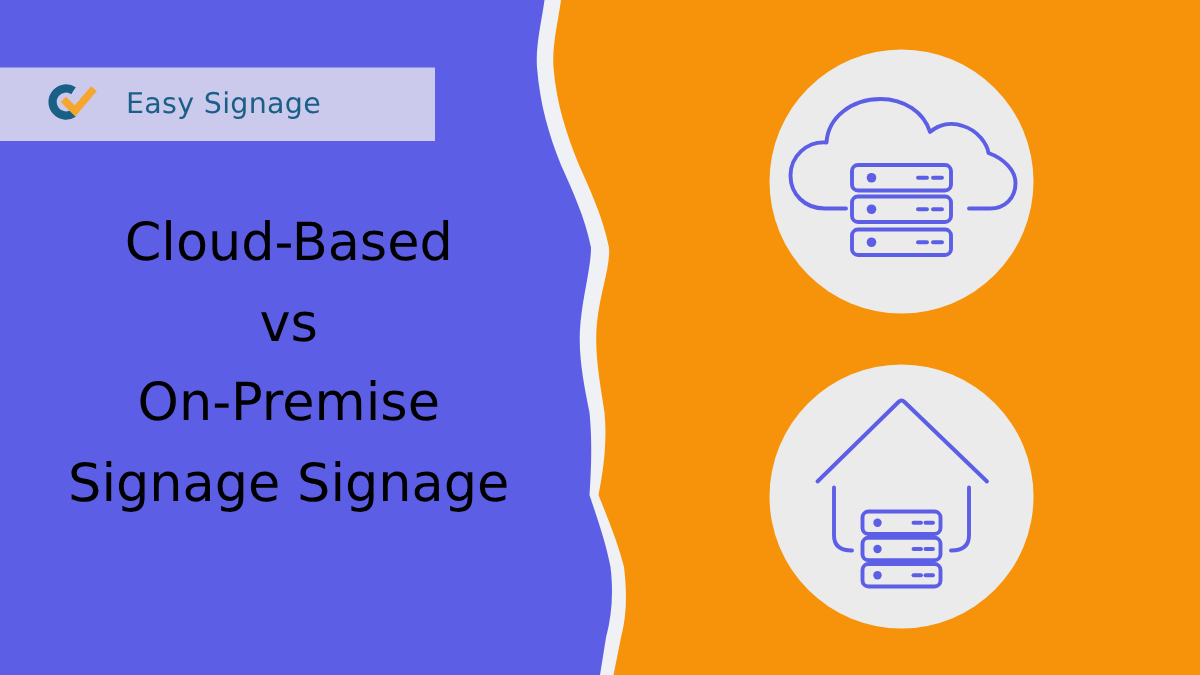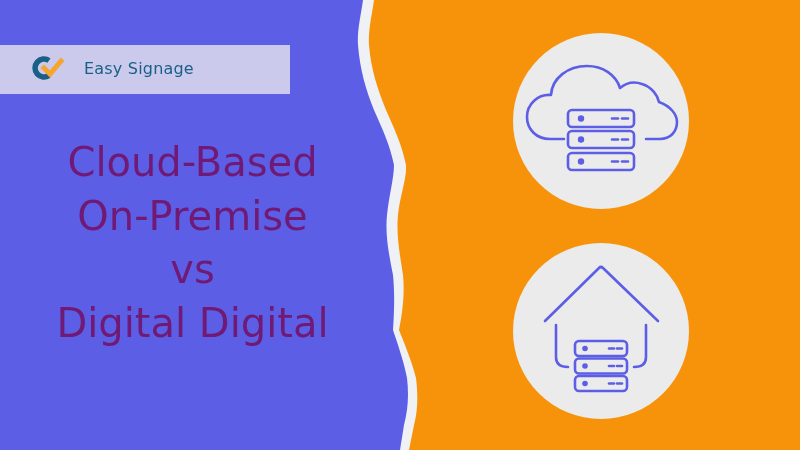--- a/index.html
+++ b/index.html
@@ -1,21 +1,21 @@
 <!DOCTYPE html>
 <html><head>
 <meta charset="utf-8">
 <style>
   html, body { margin: 0; padding: 0; }
   body { width: 800px; height: 450px; overflow: hidden; position: relative; background: #f7930a; font-family: "Liberation Sans", "DejaVu Sans", sans-serif; }
   .bg-svg { position: absolute; left: 0; top: 0; width: 800px; height: 450px; }
   .brand-banner { position: absolute; left: 0; top: 45px; width: 290px; height: 49px; background: #cbcaed; display: flex; align-items: center; }
   .brand-logo { position: absolute; left: 31px; top: 8px; width: 40px; height: 30px; }
-  .brand-name { position: absolute; left: 84px; top: 8px; font-family: "DejaVu Sans", sans-serif; font-size: 16px; color: #1a5f86; letter-spacing: 0.2px; line-height: 32px; white-space: nowrap; }
-  .headline { position: absolute; left: 15px; width: 355px; top: 136px; text-align: center; color: #701a75; font-family: "DejaVu Sans", sans-serif; font-size: 40px; line-height: 53.5px; }
+  .brand-name { position: absolute; left: 84px; top: 8px; font-family: "DejaVu Sans", sans-serif; font-size: 19px; color: #1a5f86; letter-spacing: 0.2px; line-height: 32px; white-space: nowrap; }
+  .headline { position: absolute; left: 15px; width: 355px; top: 136px; text-align: center; color: #000000; font-family: "DejaVu Sans", sans-serif; font-size: 35px; line-height: 53.5px; }
   .headline div { white-space: nowrap; }
   .icon-circle { position: absolute; }
 </style>
 </head>
 <body>
 
 <svg class="bg-svg" viewBox="0 0 800 450" xmlns="http://www.w3.org/2000/svg">
   <rect x="0" y="0" width="800" height="450" fill="#f7930a"></rect>
 
   <path fill="#f0f1f4" d="M0,0 L374,0 C372,15 368,30 369,45 C371,70 378,90 386,110 C394,128 402,145 406,165 C407,178 400,195 398,215 C396,235 400,255 403,275 C405,295 402,315 399,330 C405,345 412,362 416,378 C418,395 418,410 414,425 L409,450 L0,450 Z"></path>
@@ -26,23 +26,23 @@
 <div class="brand-banner">
   <svg class="brand-logo" viewBox="0 0 40 30" xmlns="http://www.w3.org/2000/svg">
     <path d="M18,7.5 A9,9 0 1 0 18,22.5" fill="none" stroke="#1a5f86" stroke-width="5.5" stroke-linecap="butt"></path>
     <path d="M13,15 L19,21 L30,8" fill="none" stroke="#f4a72c" stroke-width="5" stroke-linecap="square" stroke-linejoin="miter"></path>
   </svg>
   <span class="brand-name">Easy Signage</span>
 </div>
 
 <div class="headline">
   <div>Cloud-Based</div>
+  <div>vs</div>
   <div>On-Premise</div>
-  <div>vs</div>
-  <div>Digital Digital</div>
+  <div>Signage Signage</div>
 </div>
 
 <svg class="icon-circle" style="left:512px; top:32px; width:178px; height:178px;" viewBox="512 32 178 178" xmlns="http://www.w3.org/2000/svg">
   <circle cx="601" cy="121" r="88" fill="#ebebeb"></circle>
   <g fill="none" stroke="#5c5fe6" stroke-width="2.6" stroke-linecap="round" stroke-linejoin="round">
 
     <path d="M564,139 L550,139 C536,139 527,129 527,117 C527,104 538,94 551,95 C552,78 568,66 587,66 C603,66 616,75 620,88 C626,83 634,81 642,84 C652,87 658,96 659,102 C670,106 677,114 677,122 C677,132 670,139 660,139 L646,139"></path>
 
     <rect x="568" y="110" width="66" height="17" rx="4"></rect>
     <rect x="568" y="131" width="66" height="17" rx="4"></rect>

